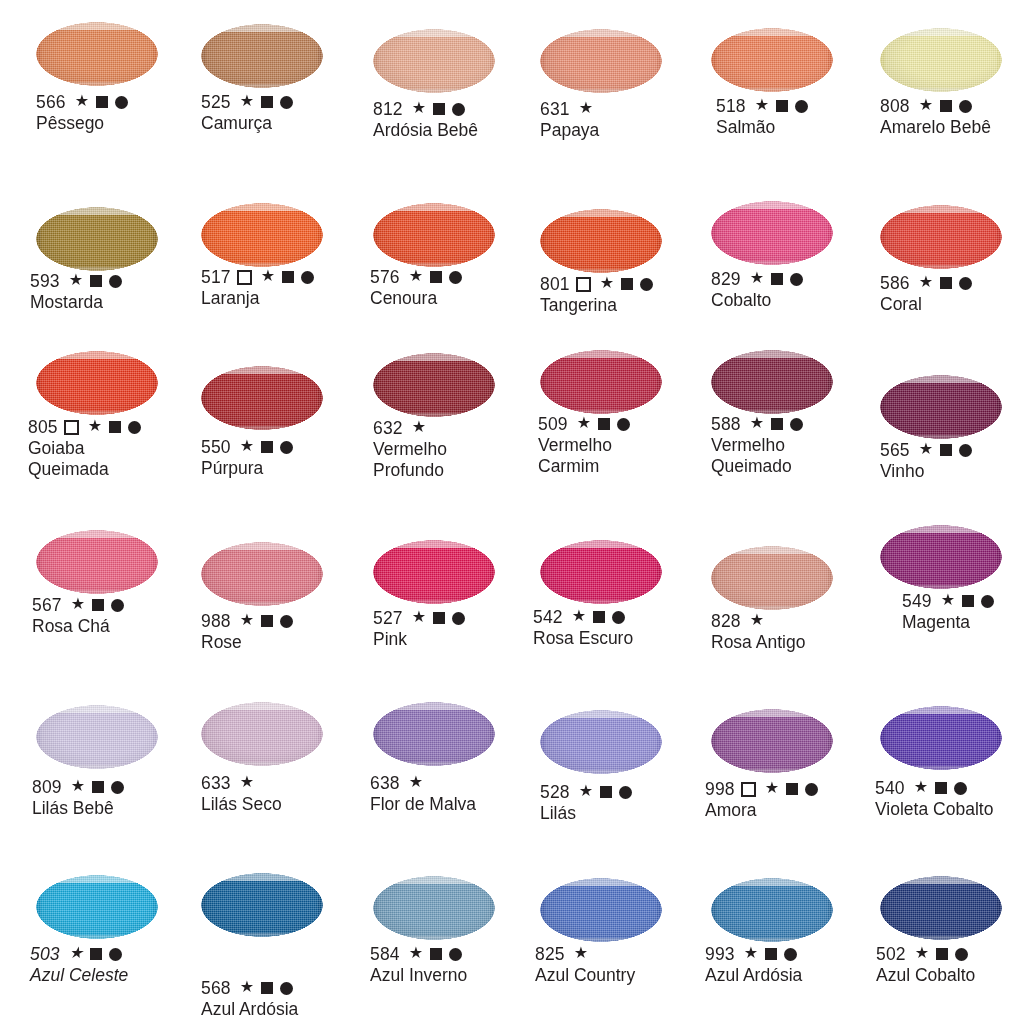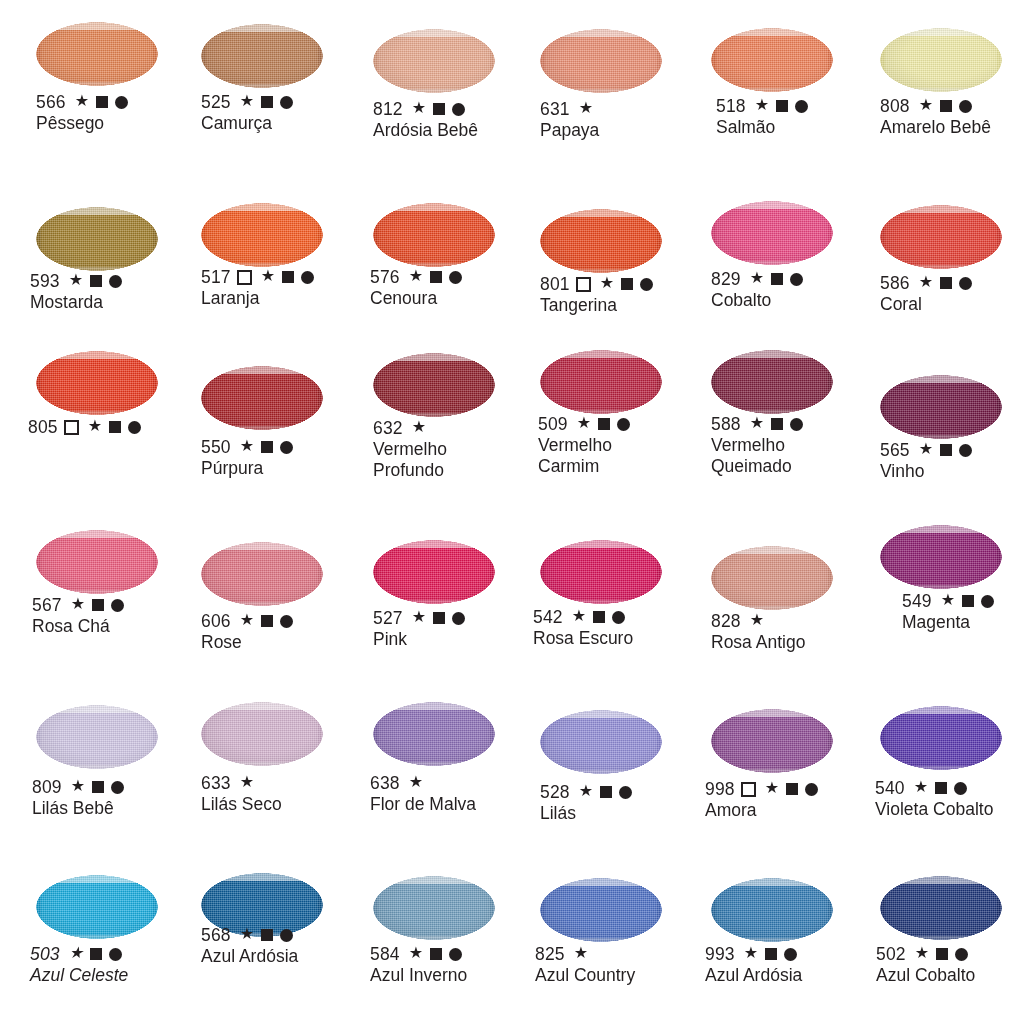--- a/index.html
+++ b/index.html
@@ -477,20 +477,24 @@
     <div class="cell" style="left: 28px; top: 417px;">
       <div class="code-line">
         <span class="code">805</span>
         <span class="symbols tight">
           <span class="sym-opensq"></span>
           <span class="sym-star">★</span>
           <span class="sym-sq"></span>
           <span class="sym-dot"></span>
         </span>
       </div>
+      <div class="name">
+        <span>Goiaba</span>
+        <span>Queimada</span>
+      </div>
     </div>
     <div class="cell" style="left: 201px; top: 366px;">
       <div class="swatch-wrap">
         <div class="swatch" style="background: rgb(168, 31, 36);">
           <div class="base" style="background: rgb(168, 31, 36);"></div>
           <div class="edge-l" style="background: rgb(151, 23, 28);"></div>
           <div class="edge-r" style="background: rgb(151, 23, 28);"></div>
           <div class="top-band"></div>
           <div class="bot-band"></div>
           <div class="tex"></div>
@@ -650,21 +654,21 @@
           <div class="edge-r" style="background: rgb(210, 101, 116);"></div>
           <div class="top-band"></div>
           <div class="bot-band"></div>
           <div class="tex"></div>
           <div class="vign"></div>
         </div>
       </div>
     </div>
     <div class="cell" style="left: 201px; top: 611px;">
       <div class="code-line">
-        <span class="code">606</span>
+        <span class="code">988</span>
         <span class="symbols">
           <span class="sym-star">★</span>
           <span class="sym-sq"></span>
           <span class="sym-dot"></span>
         </span>
       </div>
       <div class="name">
         <span>Rose</span>
       </div>
     </div>
@@ -955,21 +959,21 @@
           <div class="base" style="background: rgb(10, 91, 151);"></div>
           <div class="edge-l" style="background: rgb(4, 79, 136);"></div>
           <div class="edge-r" style="background: rgb(4, 79, 136);"></div>
           <div class="top-band"></div>
           <div class="bot-band"></div>
           <div class="tex"></div>
           <div class="vign"></div>
         </div>
       </div>
     </div>
-    <div class="cell" style="left: 201px; top: 925px;">
+    <div class="cell" style="left: 201px; top: 978px;">
       <div class="code-line">
         <span class="code">568</span>
         <span class="symbols">
           <span class="sym-star">★</span>
           <span class="sym-sq"></span>
           <span class="sym-dot"></span>
         </span>
       </div>
       <div class="name">
         <span>Azul Ardósia</span>

